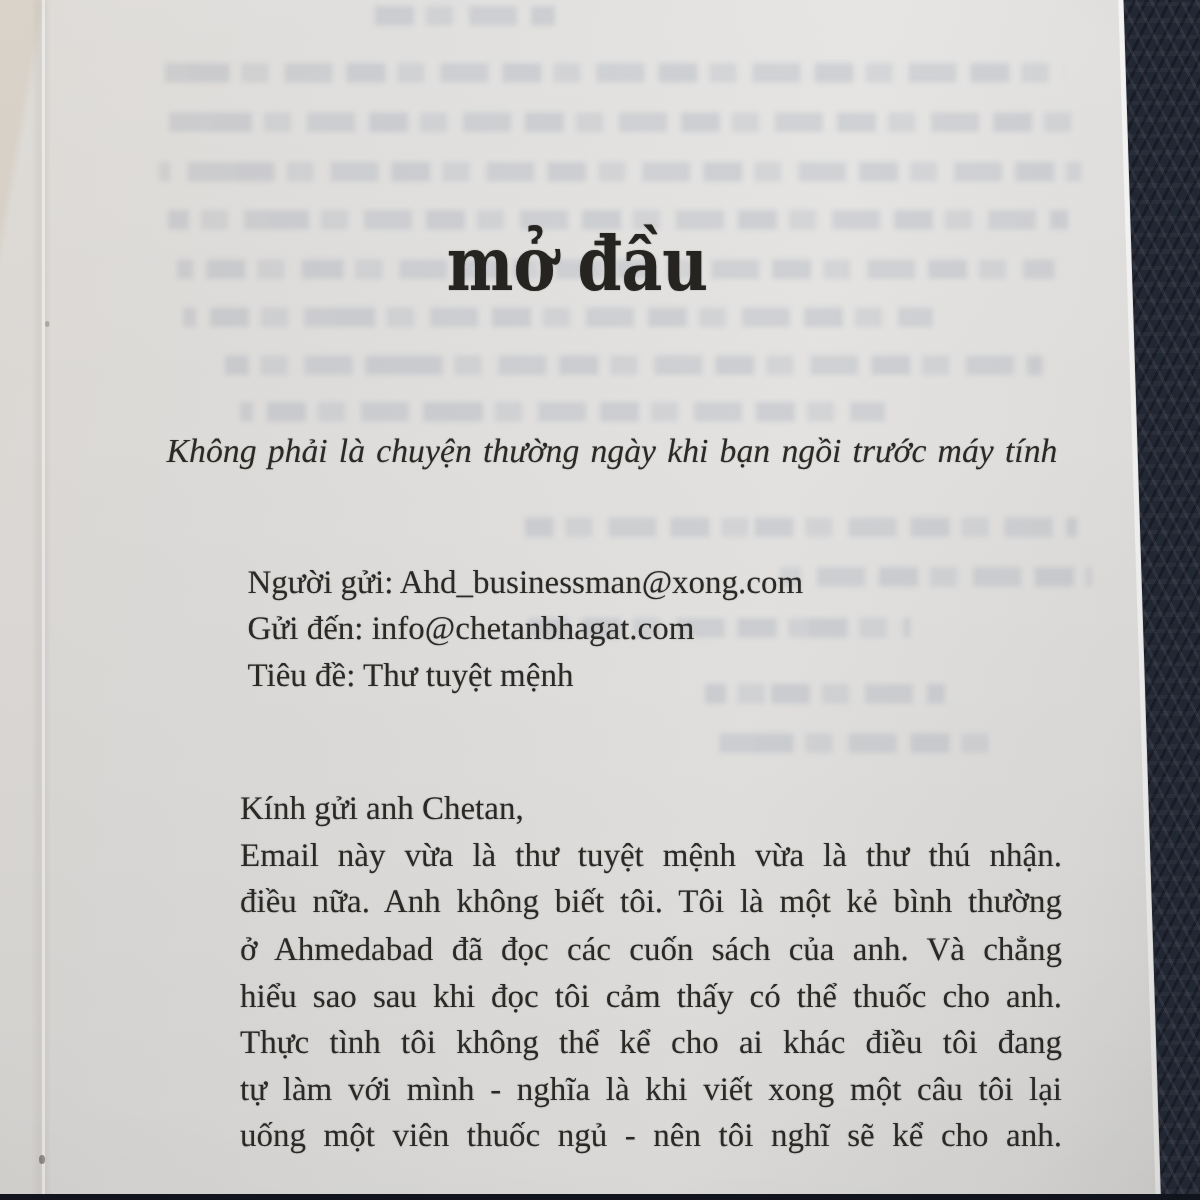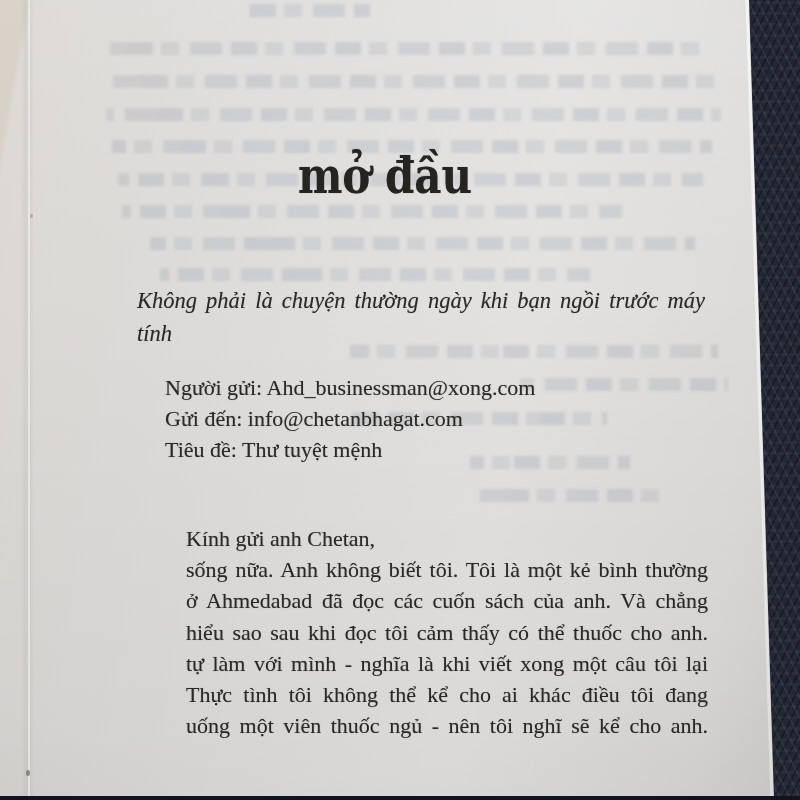--- a/index.html
+++ b/index.html
@@ -59,21 +59,21 @@
   }
   .email-header-block{
     position:absolute;top:372px;left:165px;width:560px;
     font-size:22px;line-height:31px;
   }
   .email-header-block > div{height:31px;}
   .letter-body{
     position:absolute;top:523px;left:160px;width:548px;
     font-size:22px;line-height:31.2px;
   }
-  .line{height:31.2px;white-space:normal;margin-left:26px;}
+  .line{height:31.2px;white-space:normal;}
   .intro-paragraph .line{height:33px;}
   .justify{text-align:justify;text-align-last:justify;}
 </style>
 </head>
 <body>
 
 <div class="scene">
   <div style="position:absolute;inset:0;"></div>
 
   <div class="page">
@@ -105,23 +105,24 @@
       </div>
 
     <div class="email-header-block txt">
       <div>Người gửi: Ahd_businessman@xong.com</div>
       <div>Gửi đến: info@chetanbhagat.com</div>
       <div>Tiêu đề: Thư tuyệt mệnh</div>
     </div>
 
     <div class="letter-body txt">
         <div class="line">Kính gửi anh Chetan,</div>
-        <div class="line justify">sống nữa. Anh không biết tôi. Tôi là một kẻ bình thường</div>
+        <div class="line justify">Email này vừa là thư tuyệt mệnh vừa là thư thú nhận.</div>
+        <div class="line justify">điều nữa. Anh không biết tôi. Tôi là một kẻ bình thường</div>
         <div class="line justify">ở Ahmedabad đã đọc các cuốn sách của anh. Và chẳng</div>
         <div class="line justify">hiểu sao sau khi đọc tôi cảm thấy có thể thuốc cho anh.</div>
+        <div class="line justify">Thực tình tôi không thể kể cho ai khác điều tôi đang</div>
         <div class="line justify">tự làm với mình - nghĩa là khi viết xong một câu tôi lại</div>
-        <div class="line justify">Thực tình tôi không thể kể cho ai khác điều tôi đang</div>
         <div class="line justify">uống một viên thuốc ngủ - nên tôi nghĩ sẽ kể cho anh.</div>
       </div>
 
     <div class="page-edge-highlight"></div>
   </div>
 </div>
 
 </body></html>

